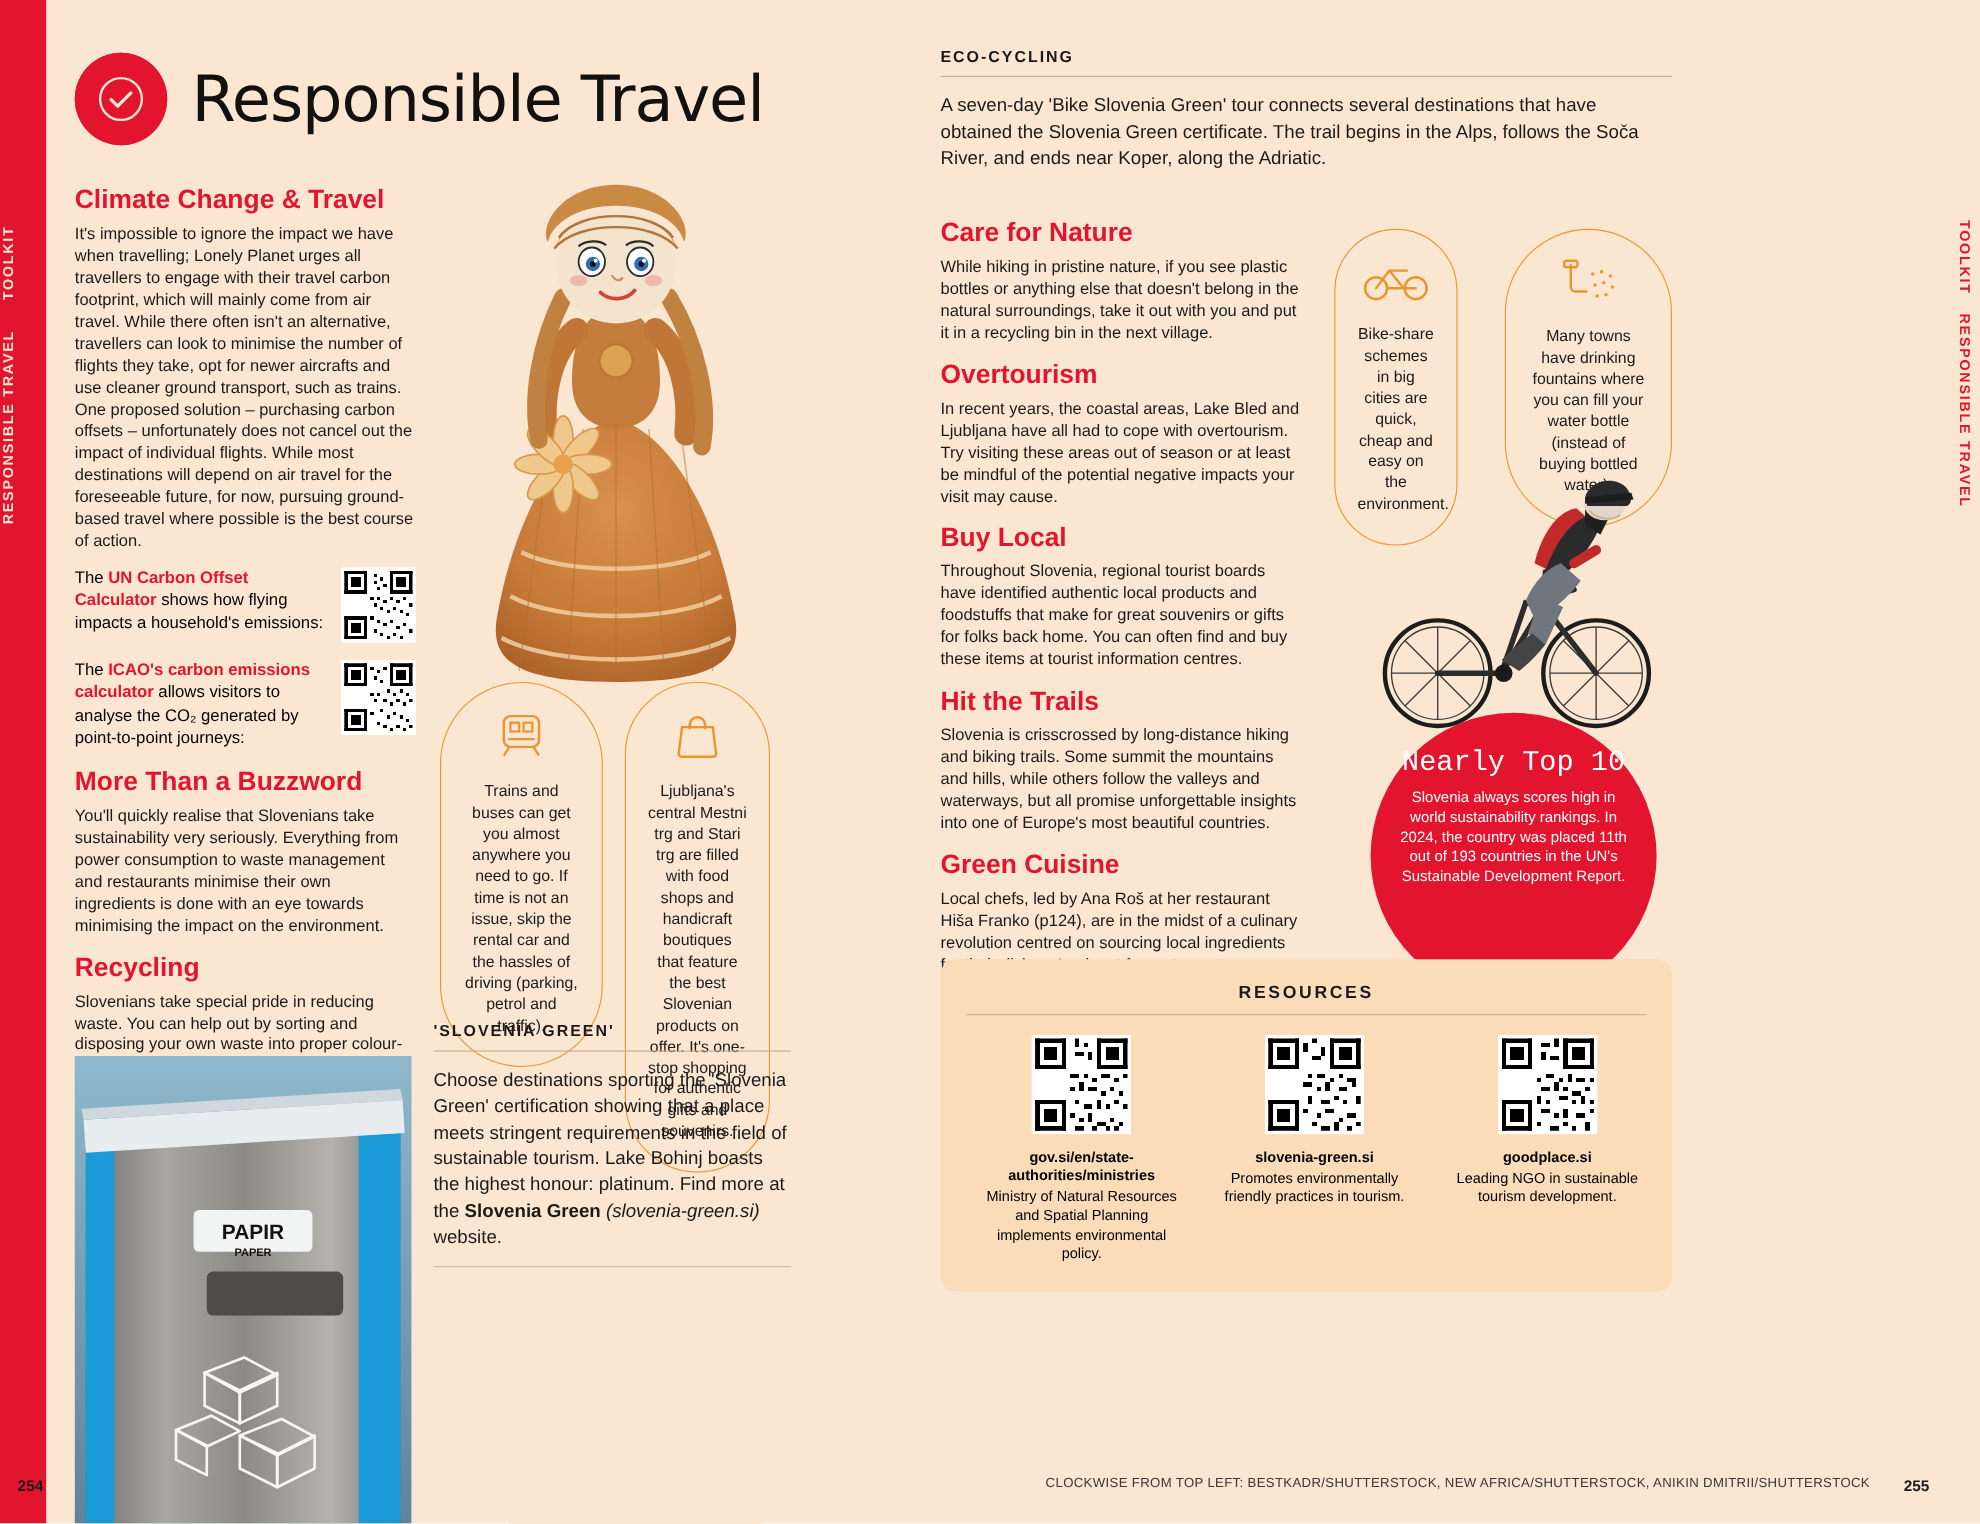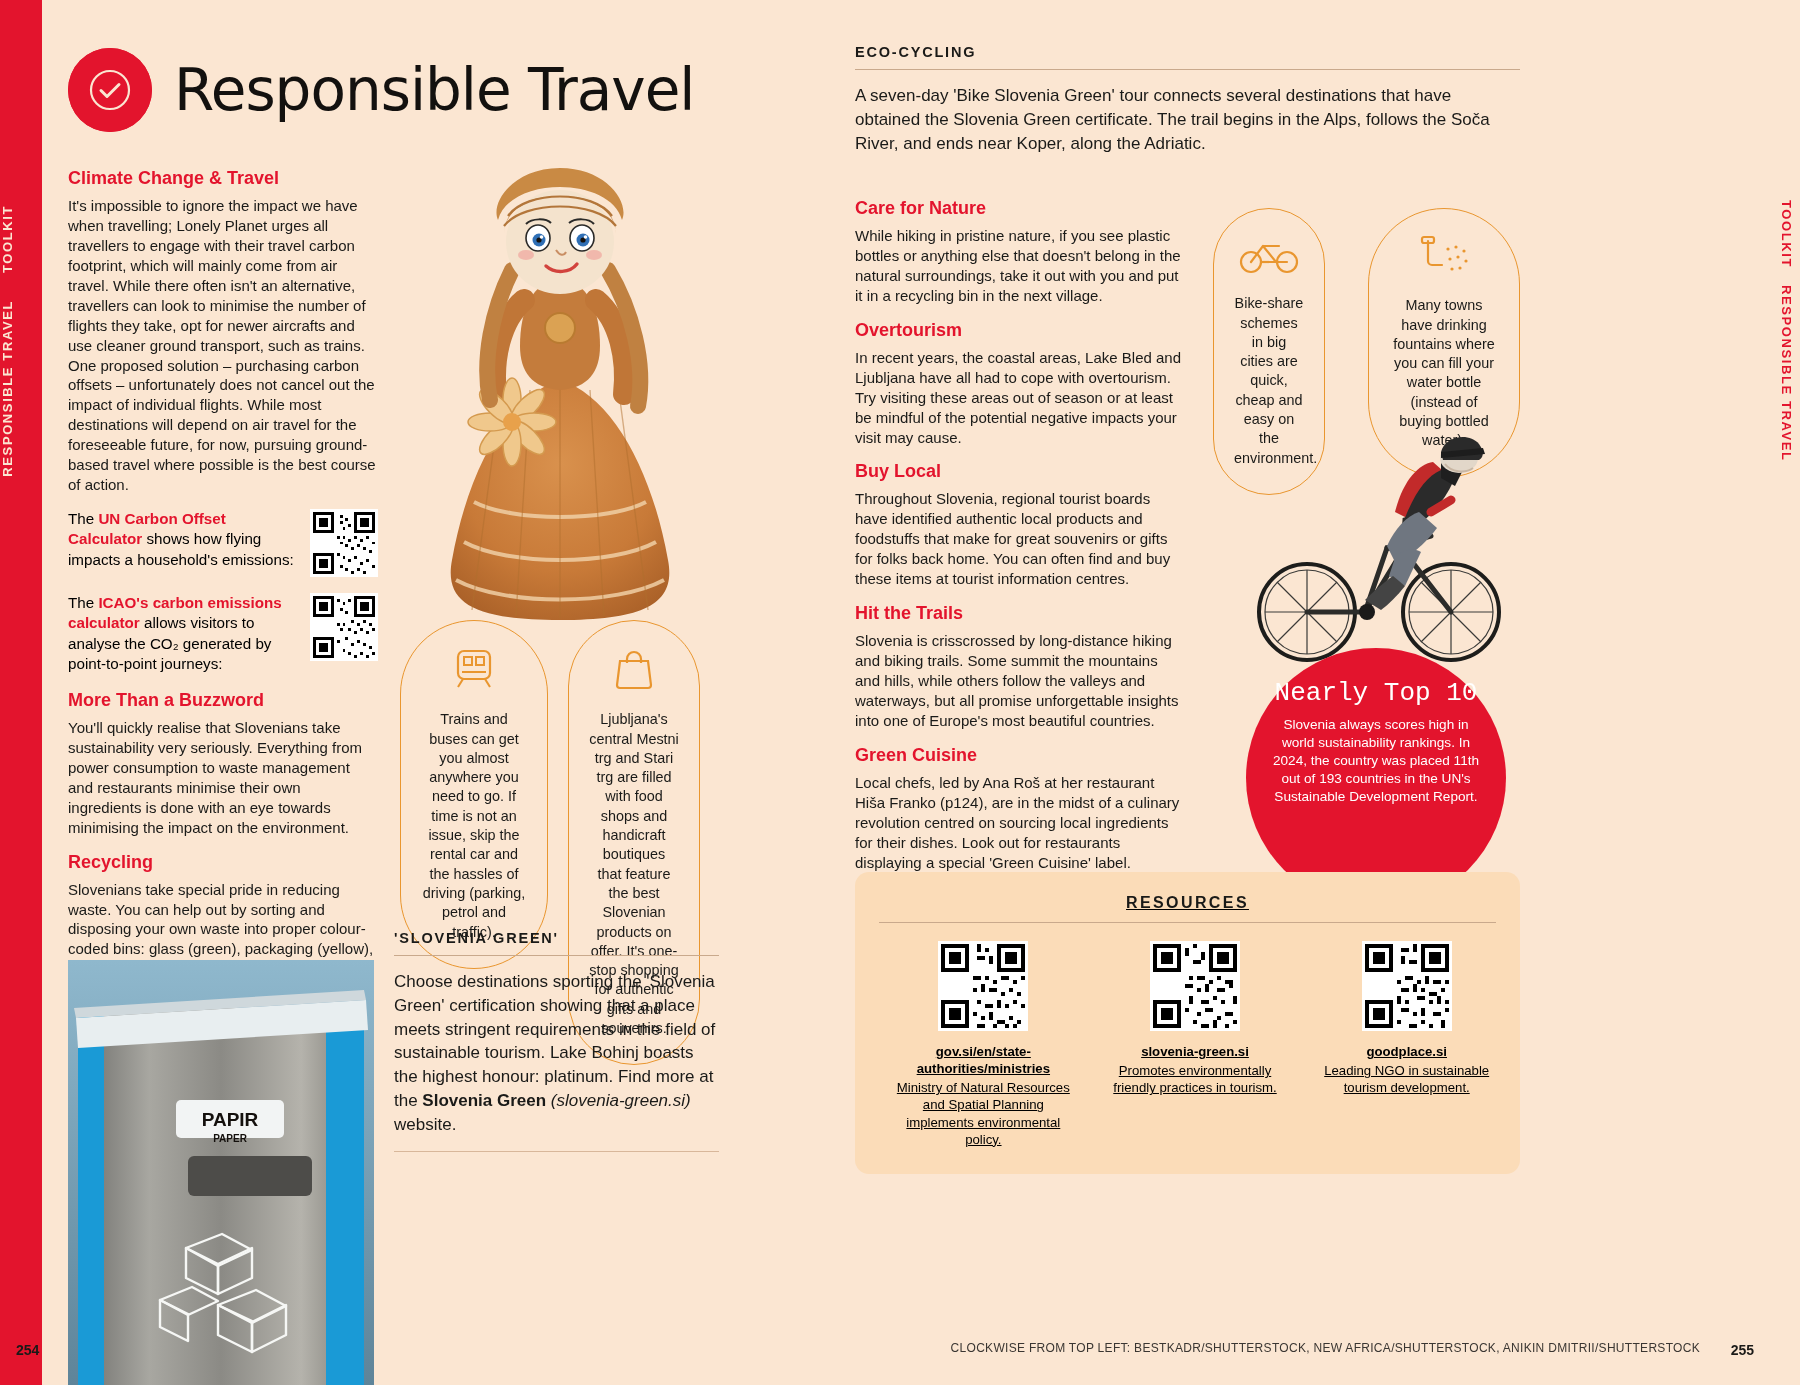--- a/index.html
+++ b/index.html
@@ -93,21 +93,21 @@
     position: absolute;
     width: 84px; height: 84px;
     background: #e3142d;
     border-radius: 42px;
     transform: rotate(22deg);
   }
   .badge svg { position: relative; z-index: 2; }
 
   h2.sub {
     color: #e3142d;
-    font-size: 18px;
+    font-size: 24px;
     margin: 0 0 7px 0;
     font-weight: bold;
   }
   p.body {
     font-size: 15px;
     line-height: 1.33;
     margin: 0 0 14px 0;
     color: #1a1a18;
   }
   .red-bold { color: #e3142d; font-weight: bold; }
@@ -189,21 +189,20 @@
 
   
   .resources {
     position: absolute;
     left: 855px; top: 872px;
     width: 665px;
     background: #fbdcb8;
     border-radius: 14px;
     padding: 22px 24px 26px;
     box-sizing: border-box;
-    text-decoration: underline;
   }
   .resources .rhead {
     text-align: center;
     font-size: 16px;
     font-weight: bold;
     letter-spacing: 2.4px;
     color: #1a1a18;
     margin-bottom: 10px;
   }
   .res-items { display: flex; justify-content: space-between; gap: 18px; margin-top: 18px; }

